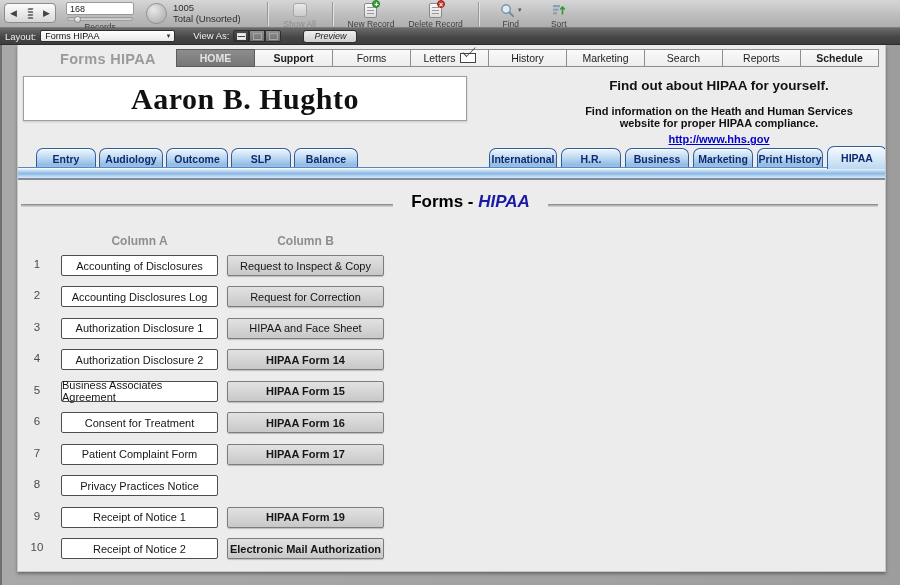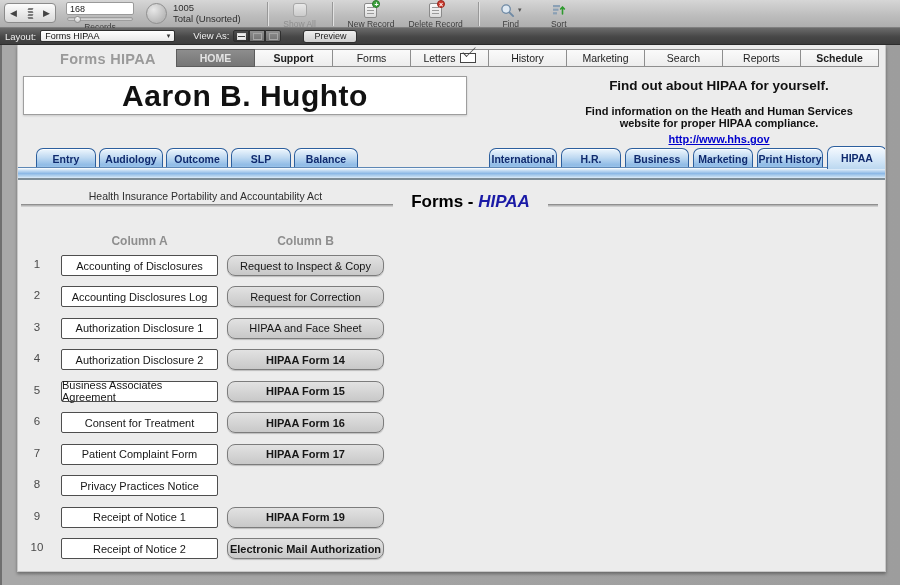--- a/index.html
+++ b/index.html
@@ -77,21 +77,21 @@
   .viewas { margin-left:18px; display:flex; align-items:flex-start; gap:4px; }
   .seg { display:flex; }
   .seg .opt { width:16px; height:12px; border:1px solid #2f2f2f; background:linear-gradient(#8f8f8f,#707070); display:flex; align-items:center; justify-content:center; }
   .seg .opt:first-child { border-radius:2px 0 0 2px; background:linear-gradient(#4c4c4c,#333); }
   .seg .opt:last-child { border-radius:0 2px 2px 0; }
   .seg .opt .bars { width:9px; height:7px; border:1px solid #ddd; background:linear-gradient(#eee 0 2px, transparent 2px 3px, #eee 3px 5px, transparent 5px); }
   .seg .opt .grid2 { width:9px; height:7px; border:1px solid #a5a5a5; }
   .preview-btn {
     margin-left:22px; height:13px; padding:0 10px; background:linear-gradient(#efefef,#cfcfcf);
     border:1px solid #2f2f2f; border-radius:3px; color:#1c1c1c; font-size:9px;
-    display:flex; align-items:center;
+    display:flex; align-items:center;font-style:italic;
   }
 
   
   .window-area { position:absolute; left:0; top:45px; width:900px; height:540px;
     background:linear-gradient(90deg,#6f6f6f 0 2px,#a8a8a8 2px 16px,#9d9d9d);
   }
   .content {
     position:absolute; left:17px; top:0; width:869px; height:527px;
     background:#ececec; border:1px solid #c8c8c8; border-top:none;
     box-shadow:0 2px 3px rgba(0,0,0,.35);
@@ -109,23 +109,23 @@
   }
   .mtab:first-child { border-left-width:1px; }
   .mtab.active { background:linear-gradient(#8d8d8d,#767676); color:#e4e4e4; font-weight:bold; border-color:#5c5c5c; }
   .mtab.bold { font-weight:bold; }
   .env-ic { width:16px; height:10px; border:1px solid #444; background:#fff; position:relative; display:inline-block; }
   .env-ic:before { content:""; position:absolute; left:0; top:0; border-left:7px solid transparent; border-right:7px solid transparent; border-top:5px solid #fff; }
   .env-ic:after { content:""; position:absolute; left:1px; top:-1px; width:12px; height:7px; border-left:1px solid #444; border-bottom:1px solid #444; transform:translateX(0.5px) rotate(-45deg) scale(1,0.7); transform-origin:left top; }
 
   
   .name-box {
-    position:absolute; left:5px; top:31px; width:444px; height:39px;
+    position:absolute; left:5px; top:31px; width:444px; height:45px;
     background:#fff; border:1px solid #9e9e9e; box-shadow:0 1px 2px rgba(0,0,0,.15);
-    display:flex; align-items:center; justify-content:center;
+    display:flex; align-items:center; justify-content:center;font-family:Liberation Serif, serif;
   }
   .name-box span { font-size:30px; font-weight:bold; color:#111; letter-spacing:.5px; }
 
   
   .hipaa-info { position:absolute; left:520px; top:33px; width:362px; text-align:center; color:#111; }
   .hipaa-info .l1 { font-size:13.5px; font-weight:bold; }
   .hipaa-info .l2 { font-size:11px; font-weight:bold; margin-top:12px; }
   .hipaa-info .l3 { font-size:11px; font-weight:bold; }
   .hipaa-info a.link { font-size:11px; font-weight:bold; color:#0000cd; text-decoration:underline; display:inline-block; margin-top:1px; }
 
@@ -162,21 +162,21 @@
   .frow { position:absolute; left:0; width:420px; height:21px; }
   .frow .num { position:absolute; left:6px; top:3px; width:26px; text-align:center; font-size:11.5px; color:#4a4a4a; }
   .btn-a {
     position:absolute; left:43px; top:0; width:157px; height:21px;
     background:#fff; border:1px solid #4e4e4e; border-radius:2px;
     display:flex; align-items:center; justify-content:center;
     font-size:11px; color:#161616; cursor:pointer;
   }
   .btn-b {
     position:absolute; left:209px; top:0; width:157px; height:21px;
-    background:linear-gradient(#e2e2e2,#c8c8c8); border:1px solid #7c7c7c; border-radius:8px;
+    background:linear-gradient(#e2e2e2,#c8c8c8); border:1px solid #7c7c7c; border-radius:2px;
     box-shadow:0 1px 1px rgba(0,0,0,.2);
     display:flex; align-items:center; justify-content:center;
     font-size:11px; color:#161616; cursor:pointer;
   }
   .btn-b.bold { font-weight:bold; }
 
   
   .mag { width:15px; height:15px; }
   .sortbars { width:14px; height:14px; }
 </style>
@@ -343,21 +343,20 @@
         <div class="ctab" style="left: 276px; width: 64px;">Balance</div>
         <div class="ctab" style="left: 471px; width: 68px;">International</div>
         <div class="ctab" style="left: 543px; width: 60px;">H.R.</div>
         <div class="ctab" style="left: 607px; width: 64px;">Business</div>
         <div class="ctab" style="left: 675px; width: 60px;">Marketing</div>
         <div class="ctab" style="left: 739px; width: 66px;">Print History</div>
         <div class="ctab active" style="left: 809px; width: 60px;">HIPAA</div>
       </div>
     <div class="blue-bar"></div>
 
-    <div class="sec-sub">Health Insurance Portability and Accountability Act</div>
     <div class="rule left"></div>
     <div class="sec-title">
       <span>Forms - </span><span class="hl">HIPAA</span>
     </div>
     <div class="rule right"></div>
 
     <div class="col-hdr b">Column B</div>
     <div class="col-hdr a">Column A</div>
 
     <div class="rows" id="form-rows">

